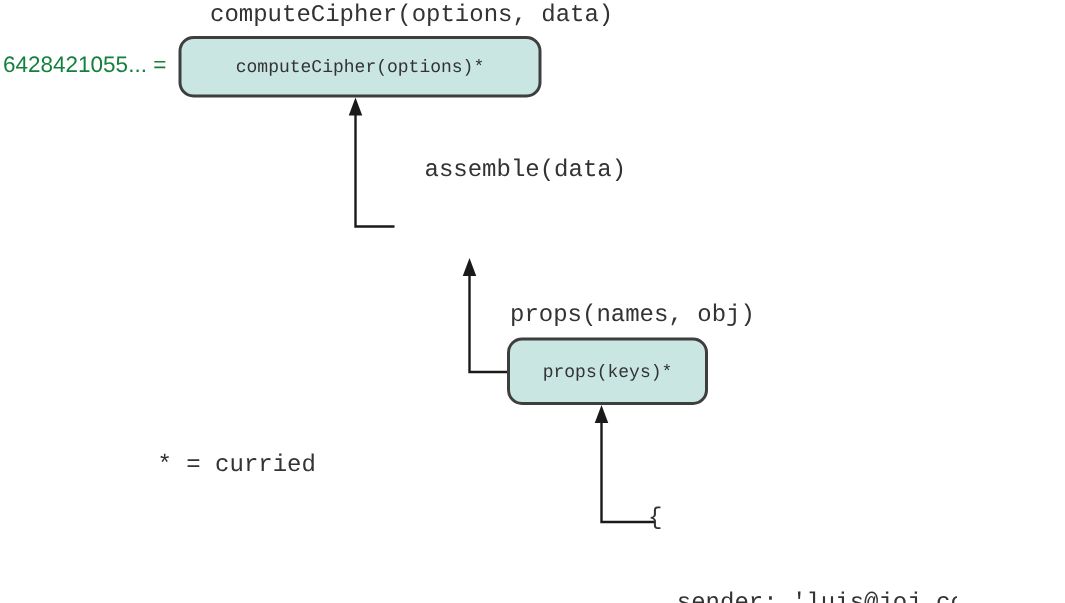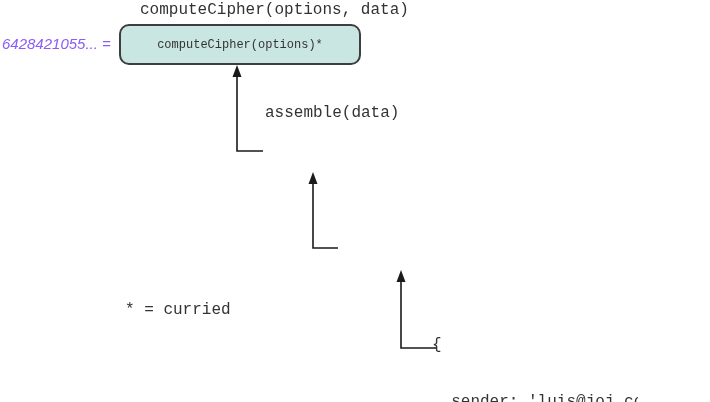--- a/index.html
+++ b/index.html
@@ -36,25 +36,24 @@
     align-items: center;
     justify-content: center;
   }
   .node span { white-space: pre; font-size: 12px; }
   #result-label {
     position: absolute;
     left: 2px;
     top: 35px;
     font-family: "Liberation Sans", "DejaVu Sans", sans-serif;
     font-size: 15px;
-    color: #8b5cf6;
+    color: #15803d;
     white-space: pre;
-    font-style: italic;
   }
-  #curried-note { position: absolute; left: 105px; top: 301px; margin-left: 20px; }
+  #curried-note { position: absolute; left: 105px; top: 301px; }
   #input-object { position: absolute; left: 432px; top: 299px; }
   #input-object div { white-space: pre; line-height: 21px; font-size: 16px; }
   #connectors { position: absolute; left: 0; top: 0; }
 </style>
 </head>
 <body>
 
 <div id="canvas">
 
   <svg id="connectors" width="710" height="402" viewBox="0 0 710 402">
@@ -63,26 +62,30 @@
     <polygon points="237,65 232.5,77 241.5,77" fill="#1a1a1a"></polygon>
 
     <polyline points="338,248 313,248 313,182" fill="none" stroke="#1a1a1a" stroke-width="1.6"></polyline>
     <polygon points="313,172 308.5,184 317.5,184" fill="#1a1a1a"></polygon>
 
     <polyline points="437,348 401,348 401,280" fill="none" stroke="#1a1a1a" stroke-width="1.6"></polyline>
     <polygon points="401,270 396.5,282 405.5,282" fill="#1a1a1a"></polygon>
   </svg>
 
   <div class="sig mono" style="left:140px; top:1px;">computeCipher(options, data)</div>
-  <div class="sig mono" style="left:265px; top:104px;">assemble(data)</div>
+  <div class="sig mono" style="left:283px; top:104px;">assemble(data)</div>
+  <div class="sig mono" style="left:340px; top:201px;">props(names, obj)</div>
 
   <div id="result-label">6428421055... =</div>
 
   <div class="node" style="left:119px; top:24px; width:242px; height:41px;">
     <span class="mono">computeCipher(options)*</span>
+  </div>
+  <div class="node" style="left:338px; top:225px; width:134px; height:45px;">
+    <span class="mono">props(keys)*</span>
   </div>
 
   <div id="curried-note" class="mono">* = curried</div>
 
   <div id="input-object" class="mono">
     <div>{</div>
     <div>  sender: 'luis@joj.com',</div>
     
     
     

